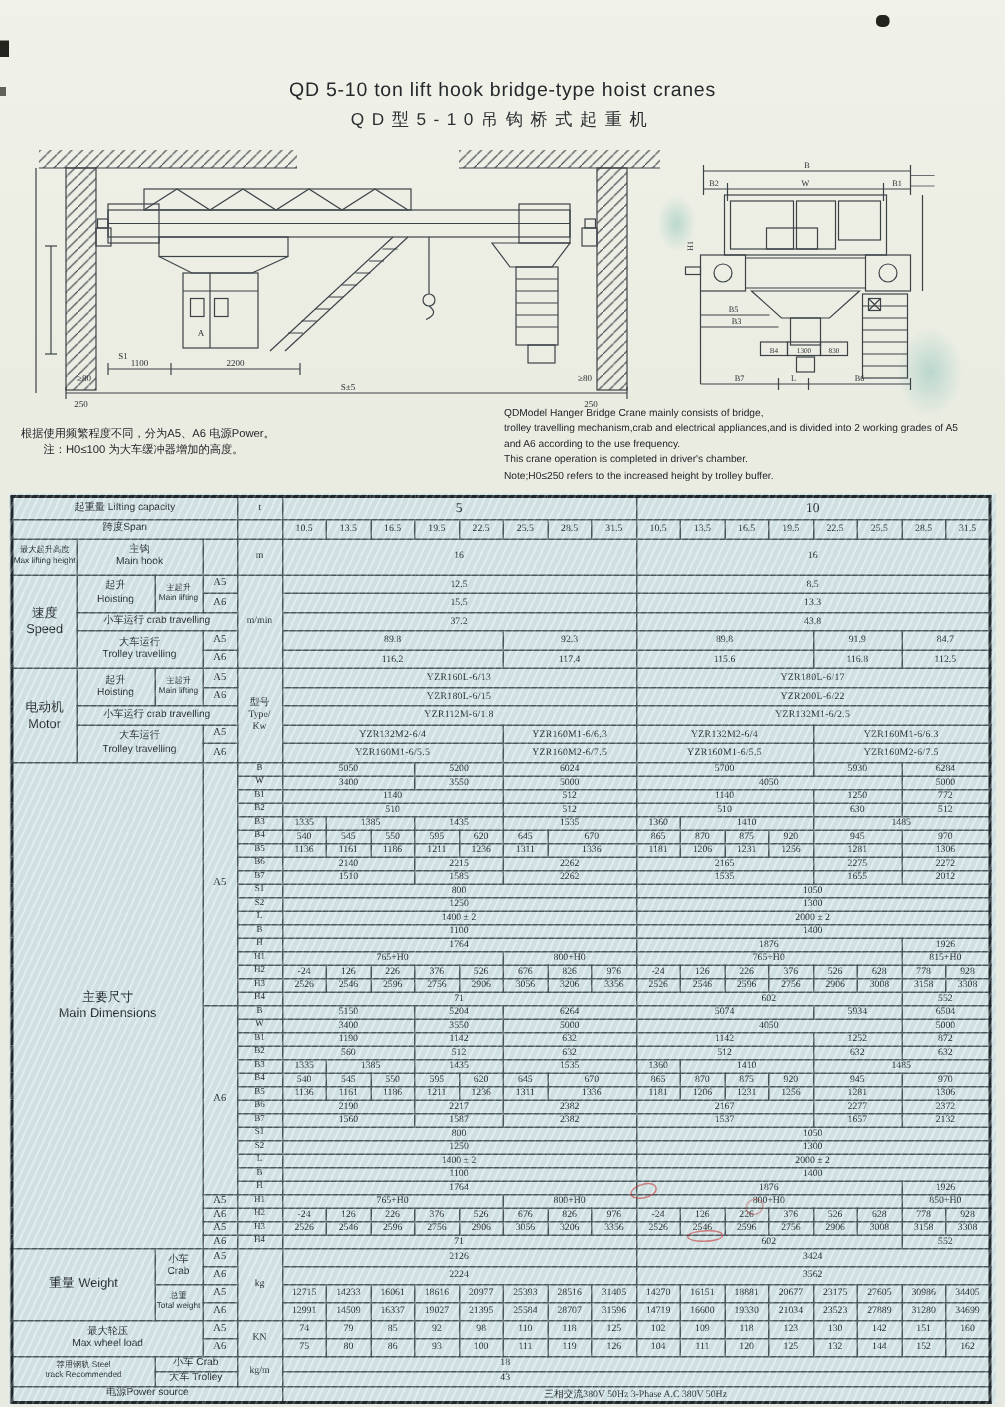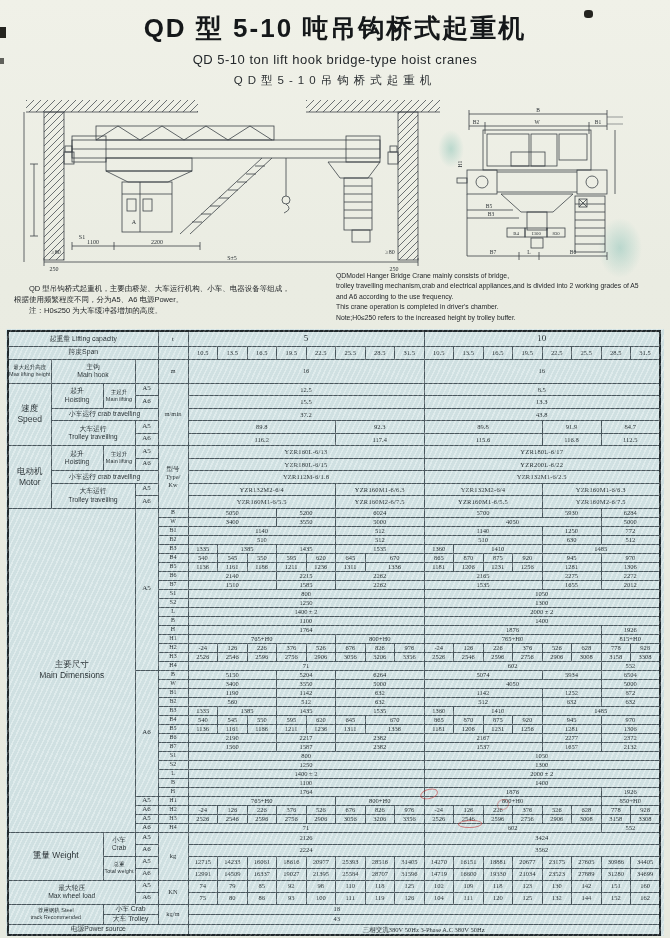--- a/index.html
+++ b/index.html
@@ -59,21 +59,20 @@
 <body>
 
 <div class="page">
 
   <div class="edge-mark" id="edge1"></div>
   <div class="edge-mark" id="edge2"></div>
   <div class="edge-mark" id="edge3"></div>
   <div class="stain" id="stain1"></div>
   <div class="stain" id="stain2"></div>
 
-  <div class="title">QD 型 5-10 吨吊钩桥式起重机</div>
   <div class="sub-en">QD 5-10 ton lift hook bridge-type hoist cranes</div>
   <div class="sub-zh">QD型5-10吊钩桥式起重机</div>
 
   <svg class="draw-left" viewBox="0 0 432 182">
     <defs>
       <pattern id="hat" width="7" height="7" patternUnits="userSpaceOnUse">
         <path d="M-1,8 L8,-1" stroke="#4a5055" stroke-width=".8"></path>
       </pattern>
     </defs>
     <g stroke="#3c4348" stroke-width=".8" fill="none">
@@ -186,23 +185,22 @@
       <text x="61" y="131" font-size="4.8">B4</text>
       <text x="81" y="131" font-size="4.8">1300</text>
       <text x="101" y="131" font-size="4.8">830</text>
       <text x="38" y="150">B7</text>
       <text x="74" y="150">L</text>
       <text x="118" y="150">B6</text>
     </g>
   </svg>
 
   <div class="desc-zh">
-      <div>　　QD 型吊钩桥式起重机，主要由桥架、大车运行机构、小车、电器设备等组成，</div>
       <div>根据使用频繁程度不同，分为A5、A6 电源Power。</div>
-      <div>　　注：H0≤250 为大车缓冲器增加的高度。</div>
+      <div>　　注：H0≤100 为大车缓冲器增加的高度。</div>
     </div>
   <div class="desc-en">
       <div>QDModel Hanger Bridge Crane mainly consists of bridge,</div>
       <div>trolley travelling mechanism,crab and electrical appliances,and is divided into 2 working grades of A5</div>
       <div>and A6 according to the use frequency.</div>
       <div>This crane operation is completed in driver's chamber.</div>
       <div>Note;H0≤250 refers to the increased height by trolley buffer.</div>
     </div>
 
   <div class="twrap">

